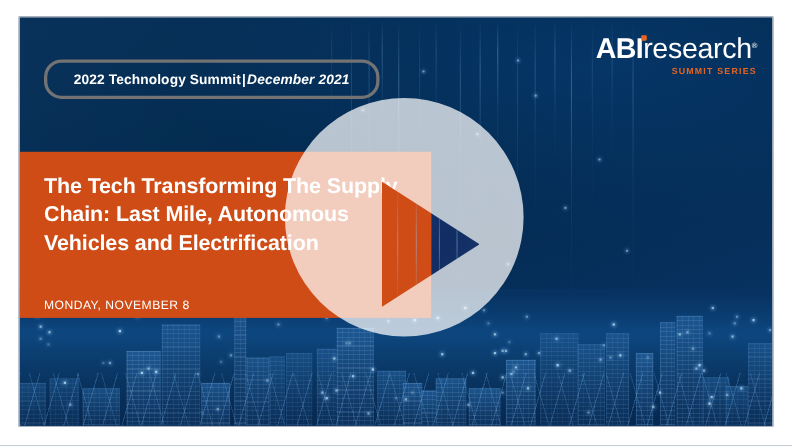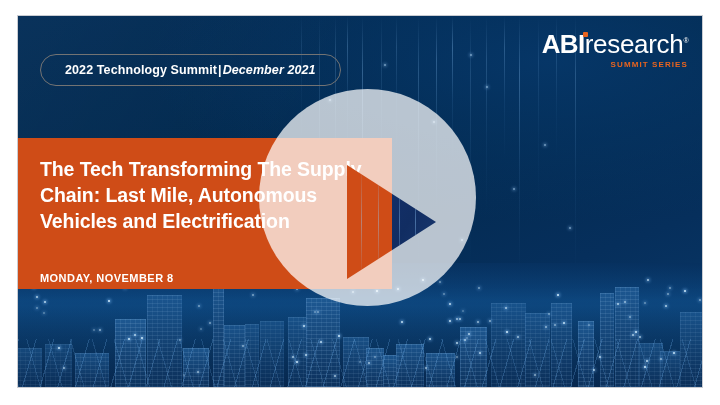--- a/index.html
+++ b/index.html
@@ -138,21 +138,21 @@
 
   
   #summit-pill {
     position: absolute;
     left: 22px;
     top: 38px;
     height: 30px;
     padding: 0 24px;
     display: flex;
     align-items: center;
-    border: 1px solid #737373;
+    border: 3px solid #737373;
     border-radius: 16px;
     color: #ffffff;
     white-space: nowrap;
     font-size: 12.5px;
     letter-spacing: .1px;
   }
   #summit-pill .pill-bold { font-weight: bold; }
   #summit-pill .pill-sep  { font-weight: bold; padding: 0 1px; }
   #summit-pill .pill-ital { font-style: italic; font-weight: bold; }
 
@@ -209,21 +209,21 @@
     letter-spacing: -.1px;
     z-index: 6;
     white-space: pre-line;
   }
   #event-date {
     position: absolute;
     left: 22px;
     top: 256px;
     color: #ffffff;
     font-size: 11px;
-    font-weight: bold;
+    font-weight: normal;
     letter-spacing: .45px;
     z-index: 6;
   }
 
   
   #play-button {
     position: absolute;
     left: 241px;
     top: 73px;
     width: 217px;

